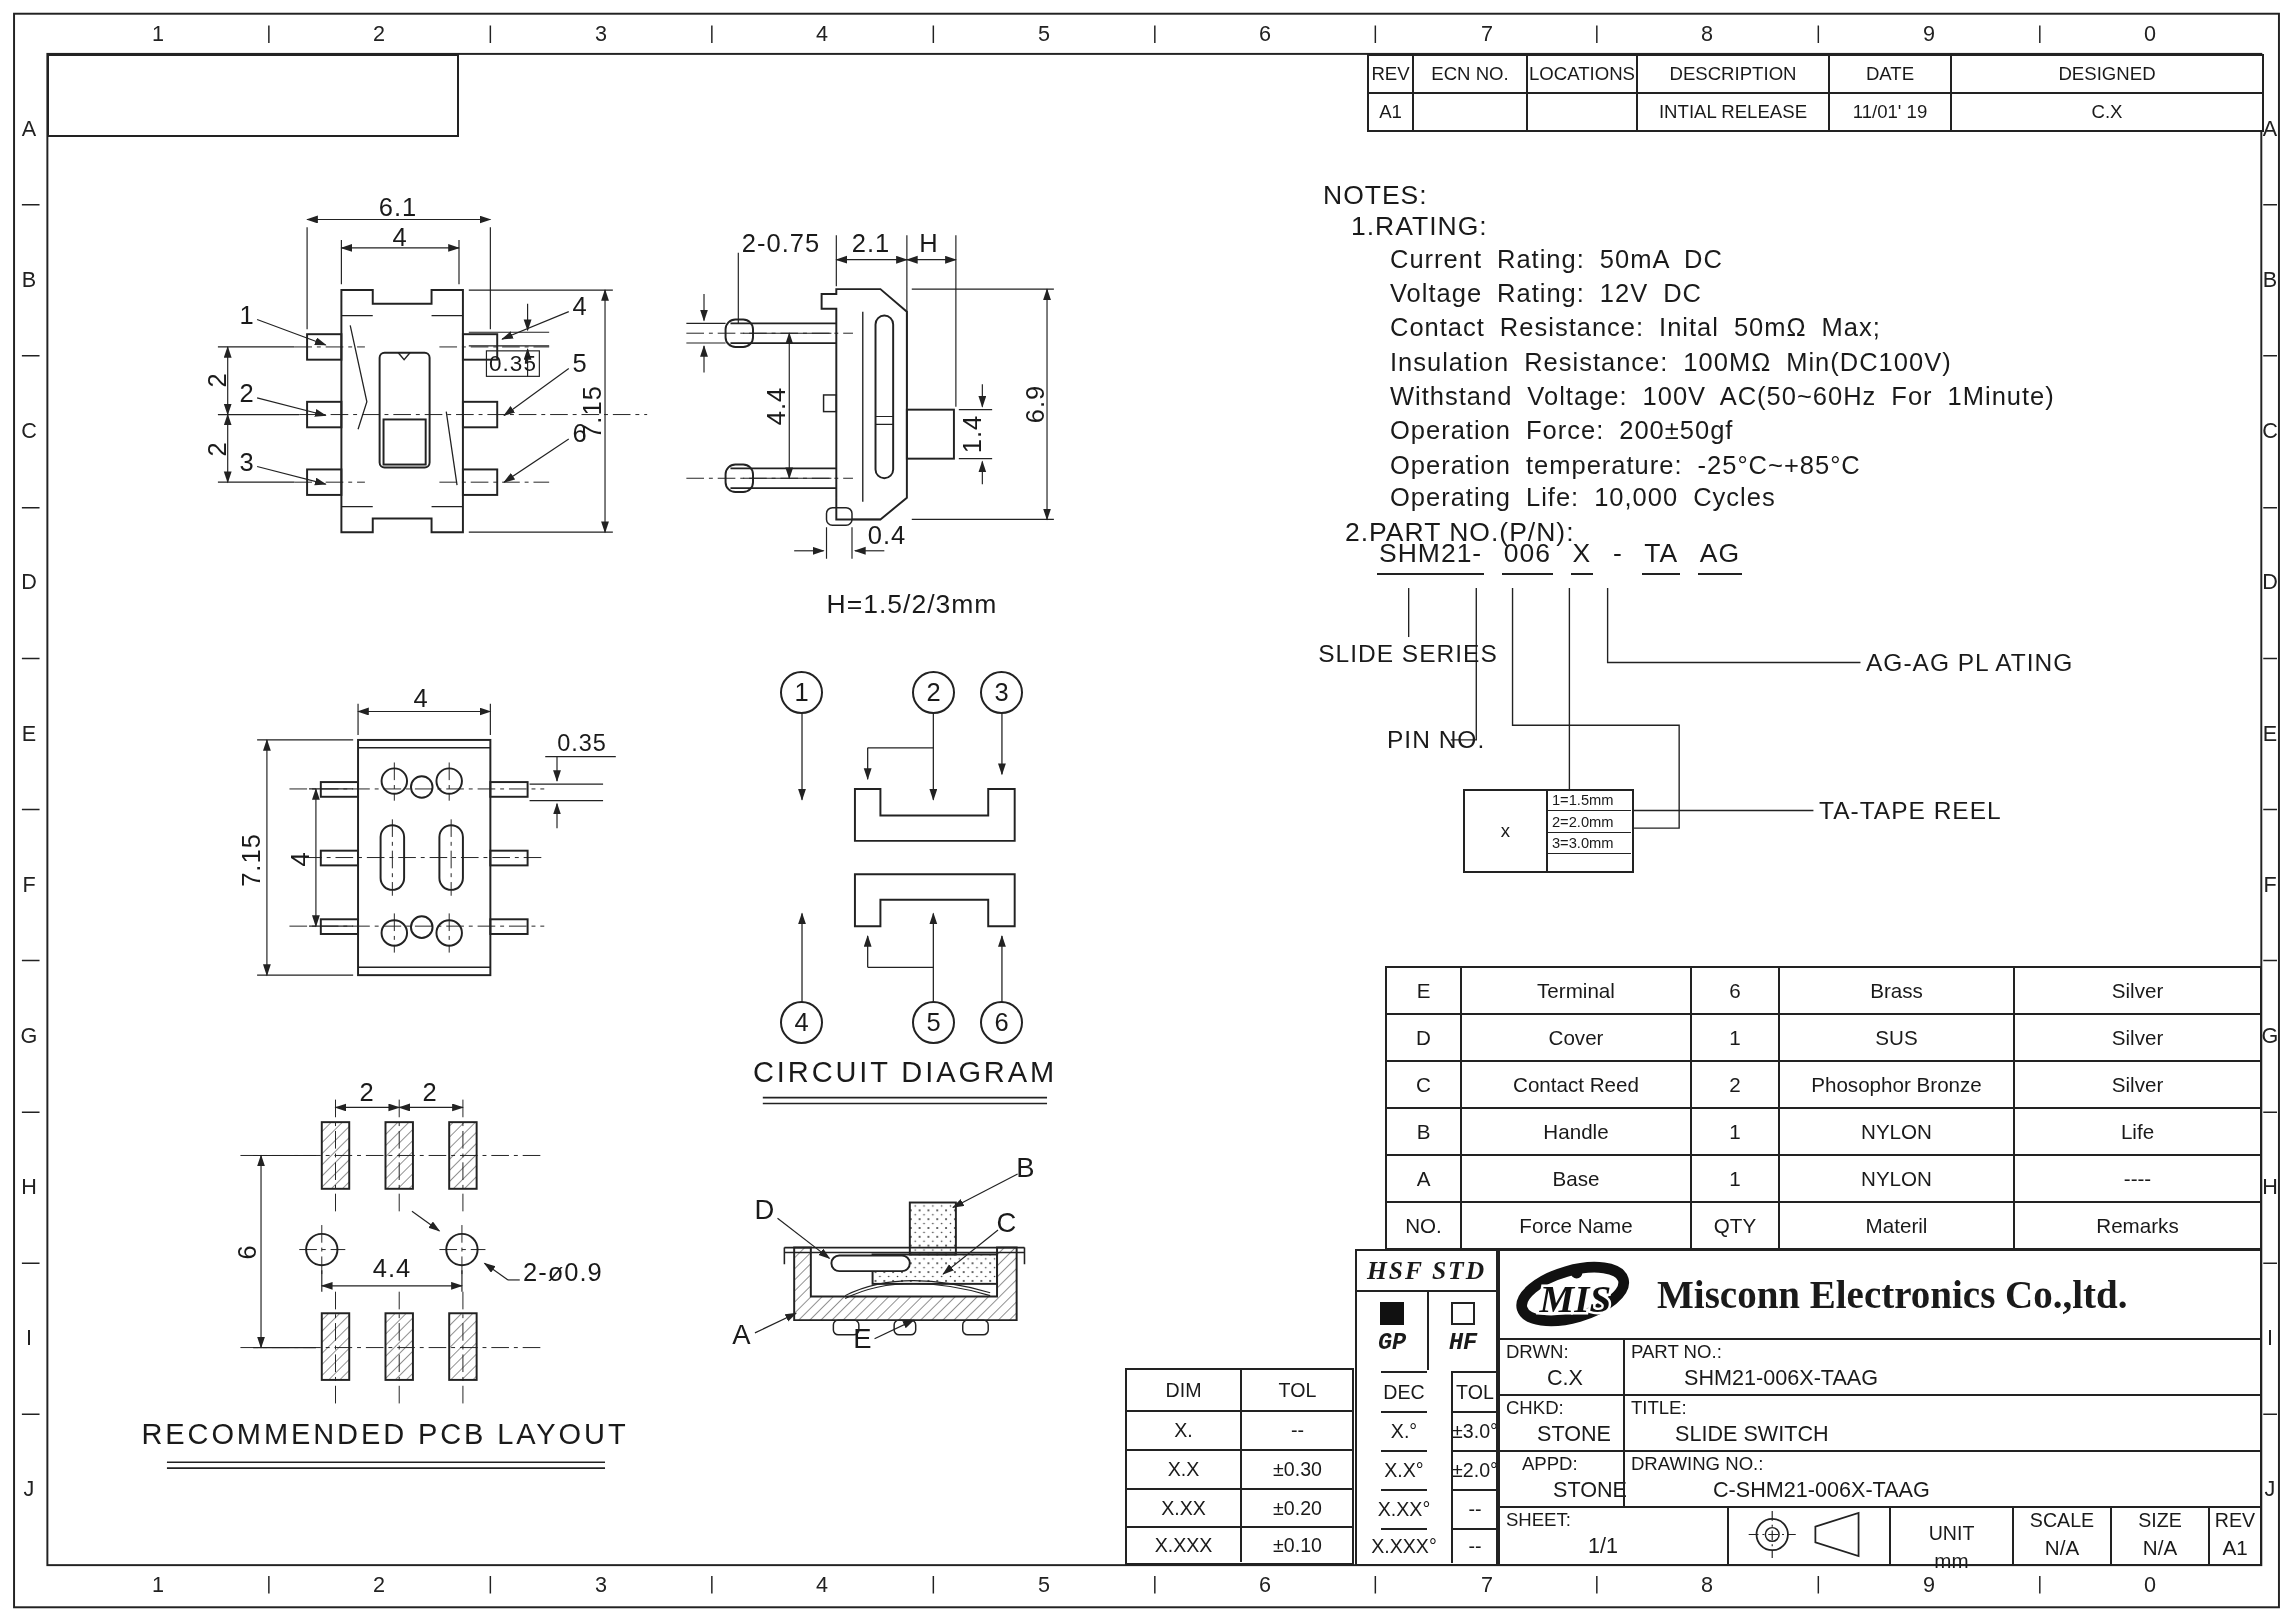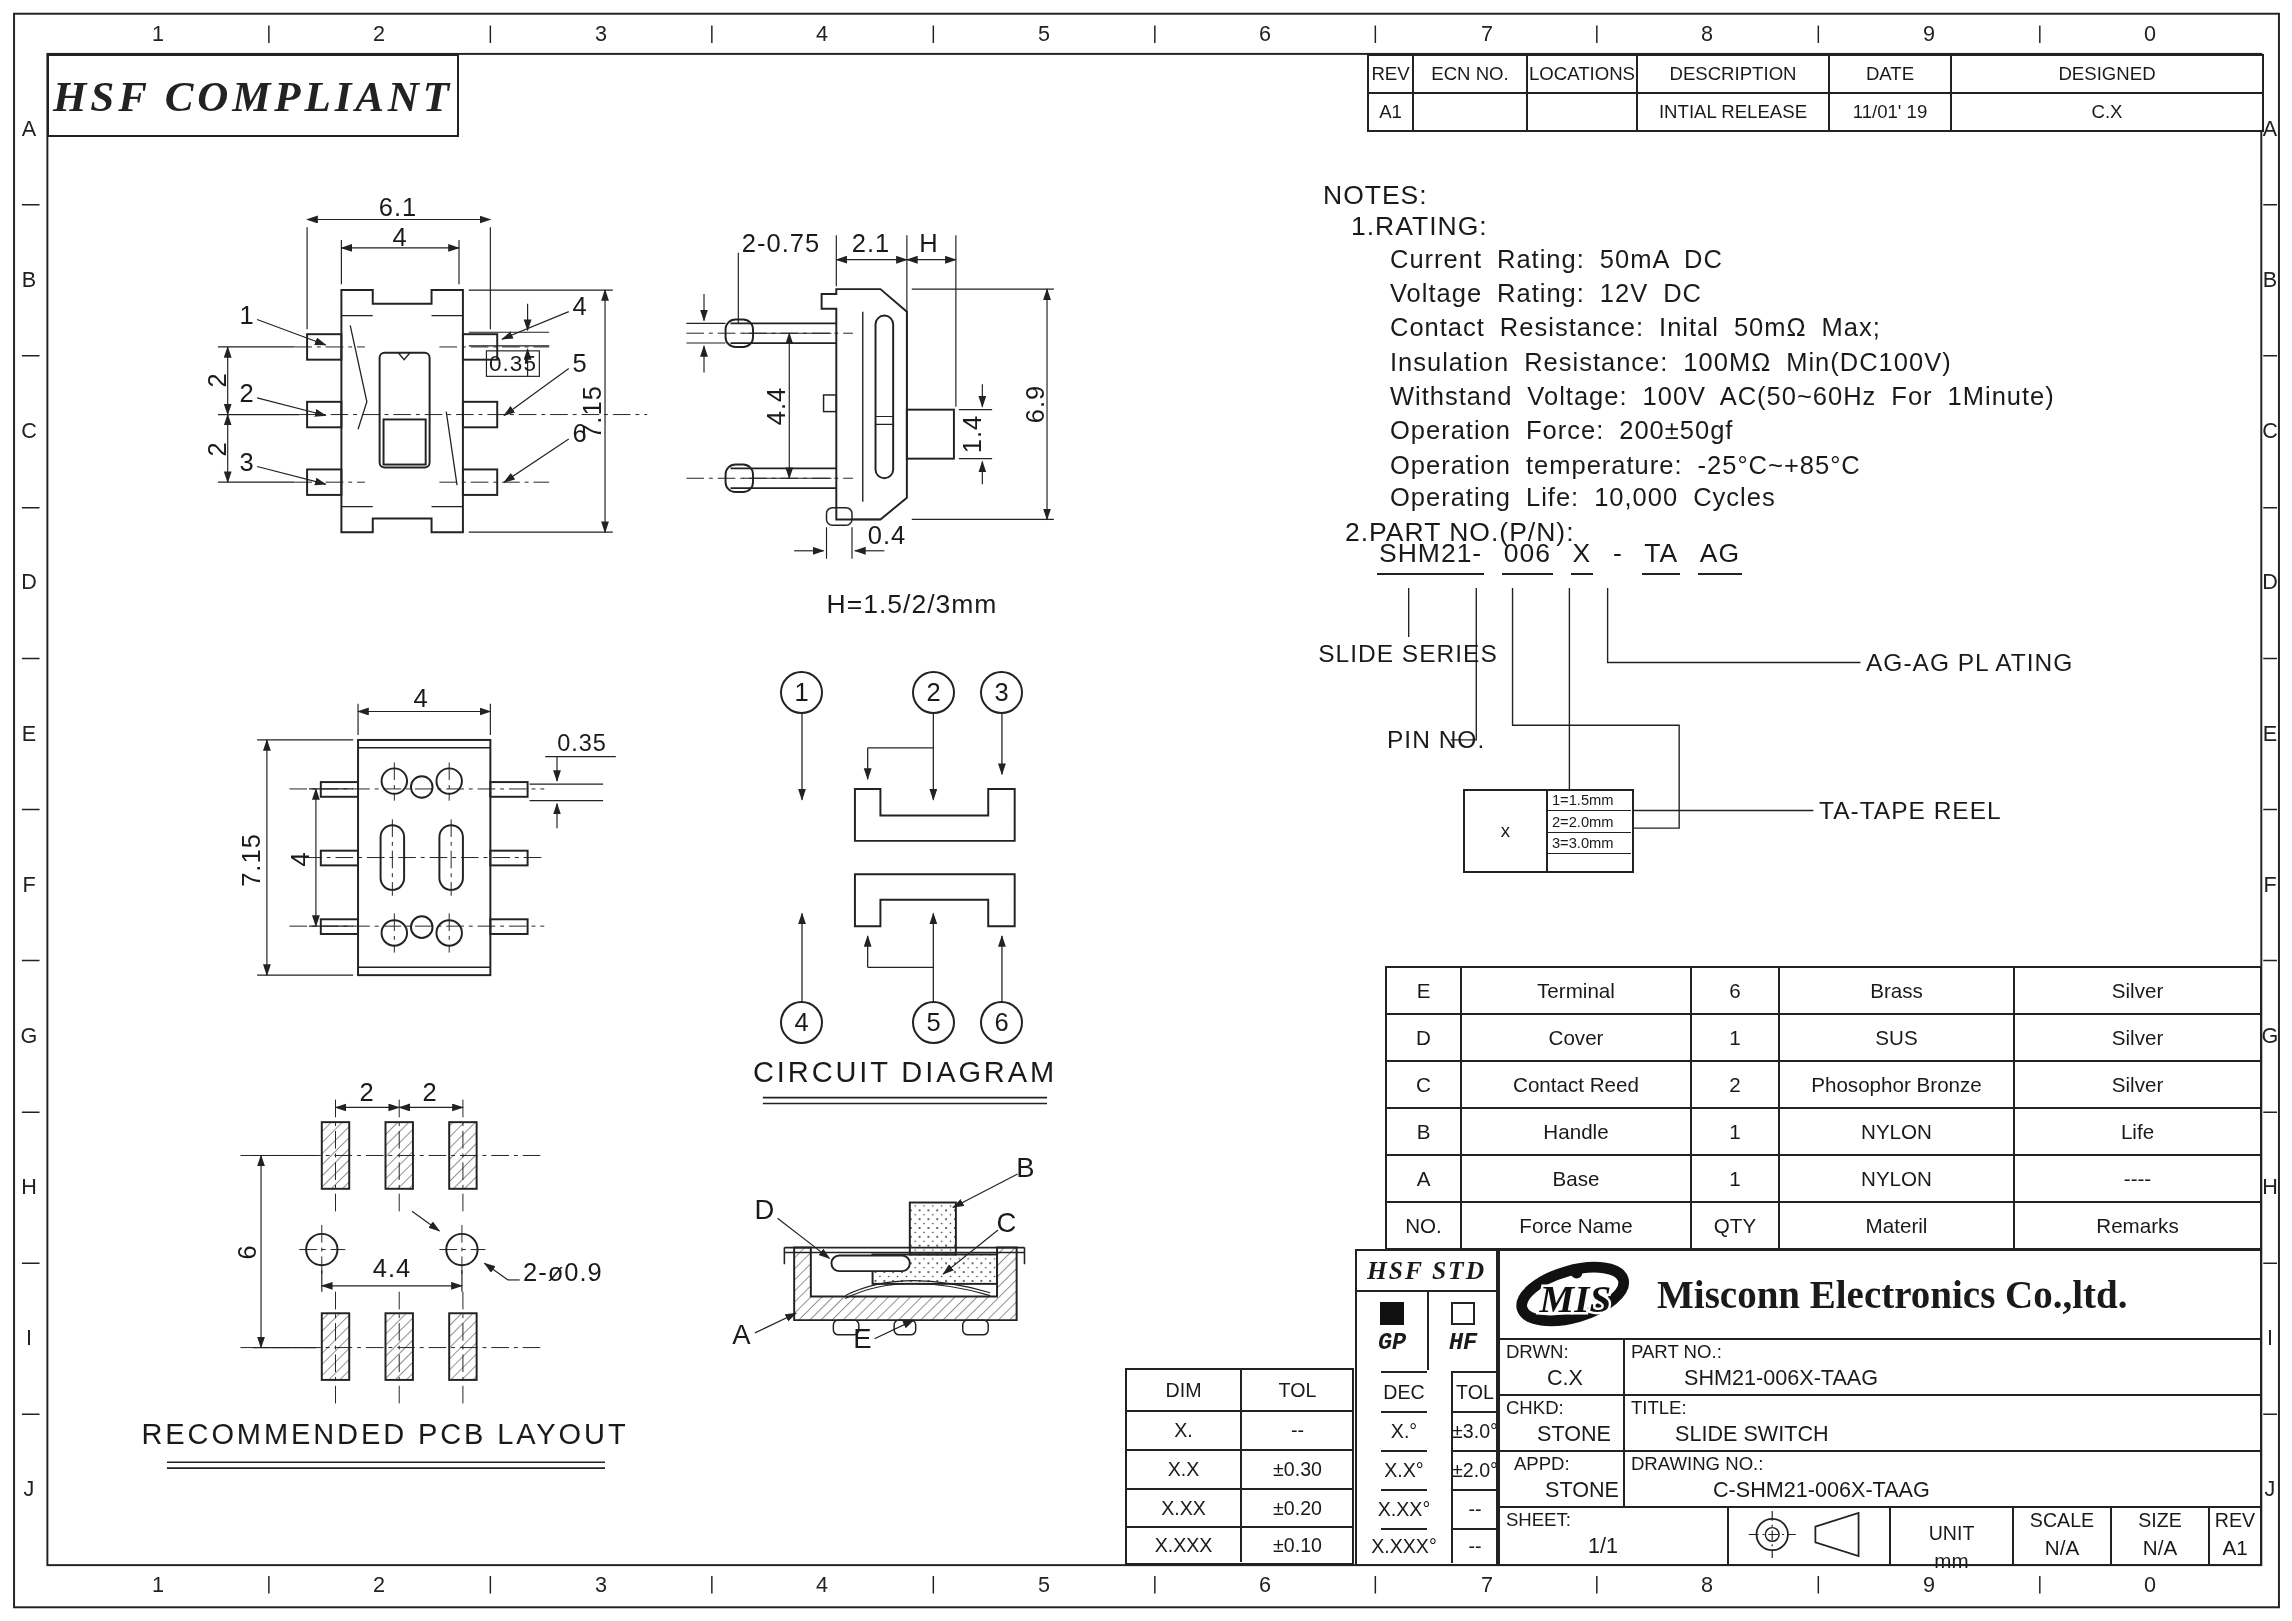--- a/index.html
+++ b/index.html
@@ -330,21 +330,20 @@
 <span class="gn" style="left:2270px;top:431px">C</span>
 <span class="gn" style="left:2270px;top:582px">D</span>
 <span class="gn" style="left:2270px;top:734px">E</span>
 <span class="gn" style="left:2270px;top:885px">F</span>
 <span class="gn" style="left:2270px;top:1036px">G</span>
 <span class="gn" style="left:2270px;top:1187px">H</span>
 <span class="gn" style="left:2270px;top:1338px">I</span>
 <span class="gn" style="left:2270px;top:1489px">J</span>
 
 <div class="stampbox"></div>
-<span class="stamp">HSF COMPLIANT</span>
 
 <table class="revtable">
   <colgroup>
         <col style="width:45px">
         <col style="width:114px">
         <col style="width:110px">
         <col style="width:192px">
         <col style="width:122px">
         <col style="width:312px">
       </colgroup>
@@ -577,21 +576,21 @@
   <div class="cell" style="left:0;top:143px;width:123px;height:56px;">
     <span class="lbl">CHKD:</span>
     <span class="val" style="left:37px;top:27.4px">STONE</span>
   </div>
   <div class="cell vline" style="left:123px;top:143px;width:637px;height:56px;">
     <span class="lbl">TITLE:</span>
     <span class="val" style="left:50px;top:27.4px">SLIDE SWITCH</span>
   </div>
   <div class="hline" style="top:199px"></div>
 
-  <div class="cell" style="left:8px;top:199px;width:146px;height:56px;">
+  <div class="cell" style="left:16px;top:199px;width:146px;height:56px;">
     <span class="lbl">APPD:</span>
     <span class="val" style="left:37px;top:27.4px">STONE</span>
   </div>
   <div class="cell vline" style="left:123px;top:199px;width:637px;height:56px;">
     <span class="lbl">DRAWING NO.:</span>
     <span class="val" style="left:88px;top:27.4px">C-SHM21-006X-TAAG</span>
   </div>
   <div class="hline" style="top:255px"></div>
 
   <div class="cell" style="left:0;top:255px;width:227px;height:58px;">

